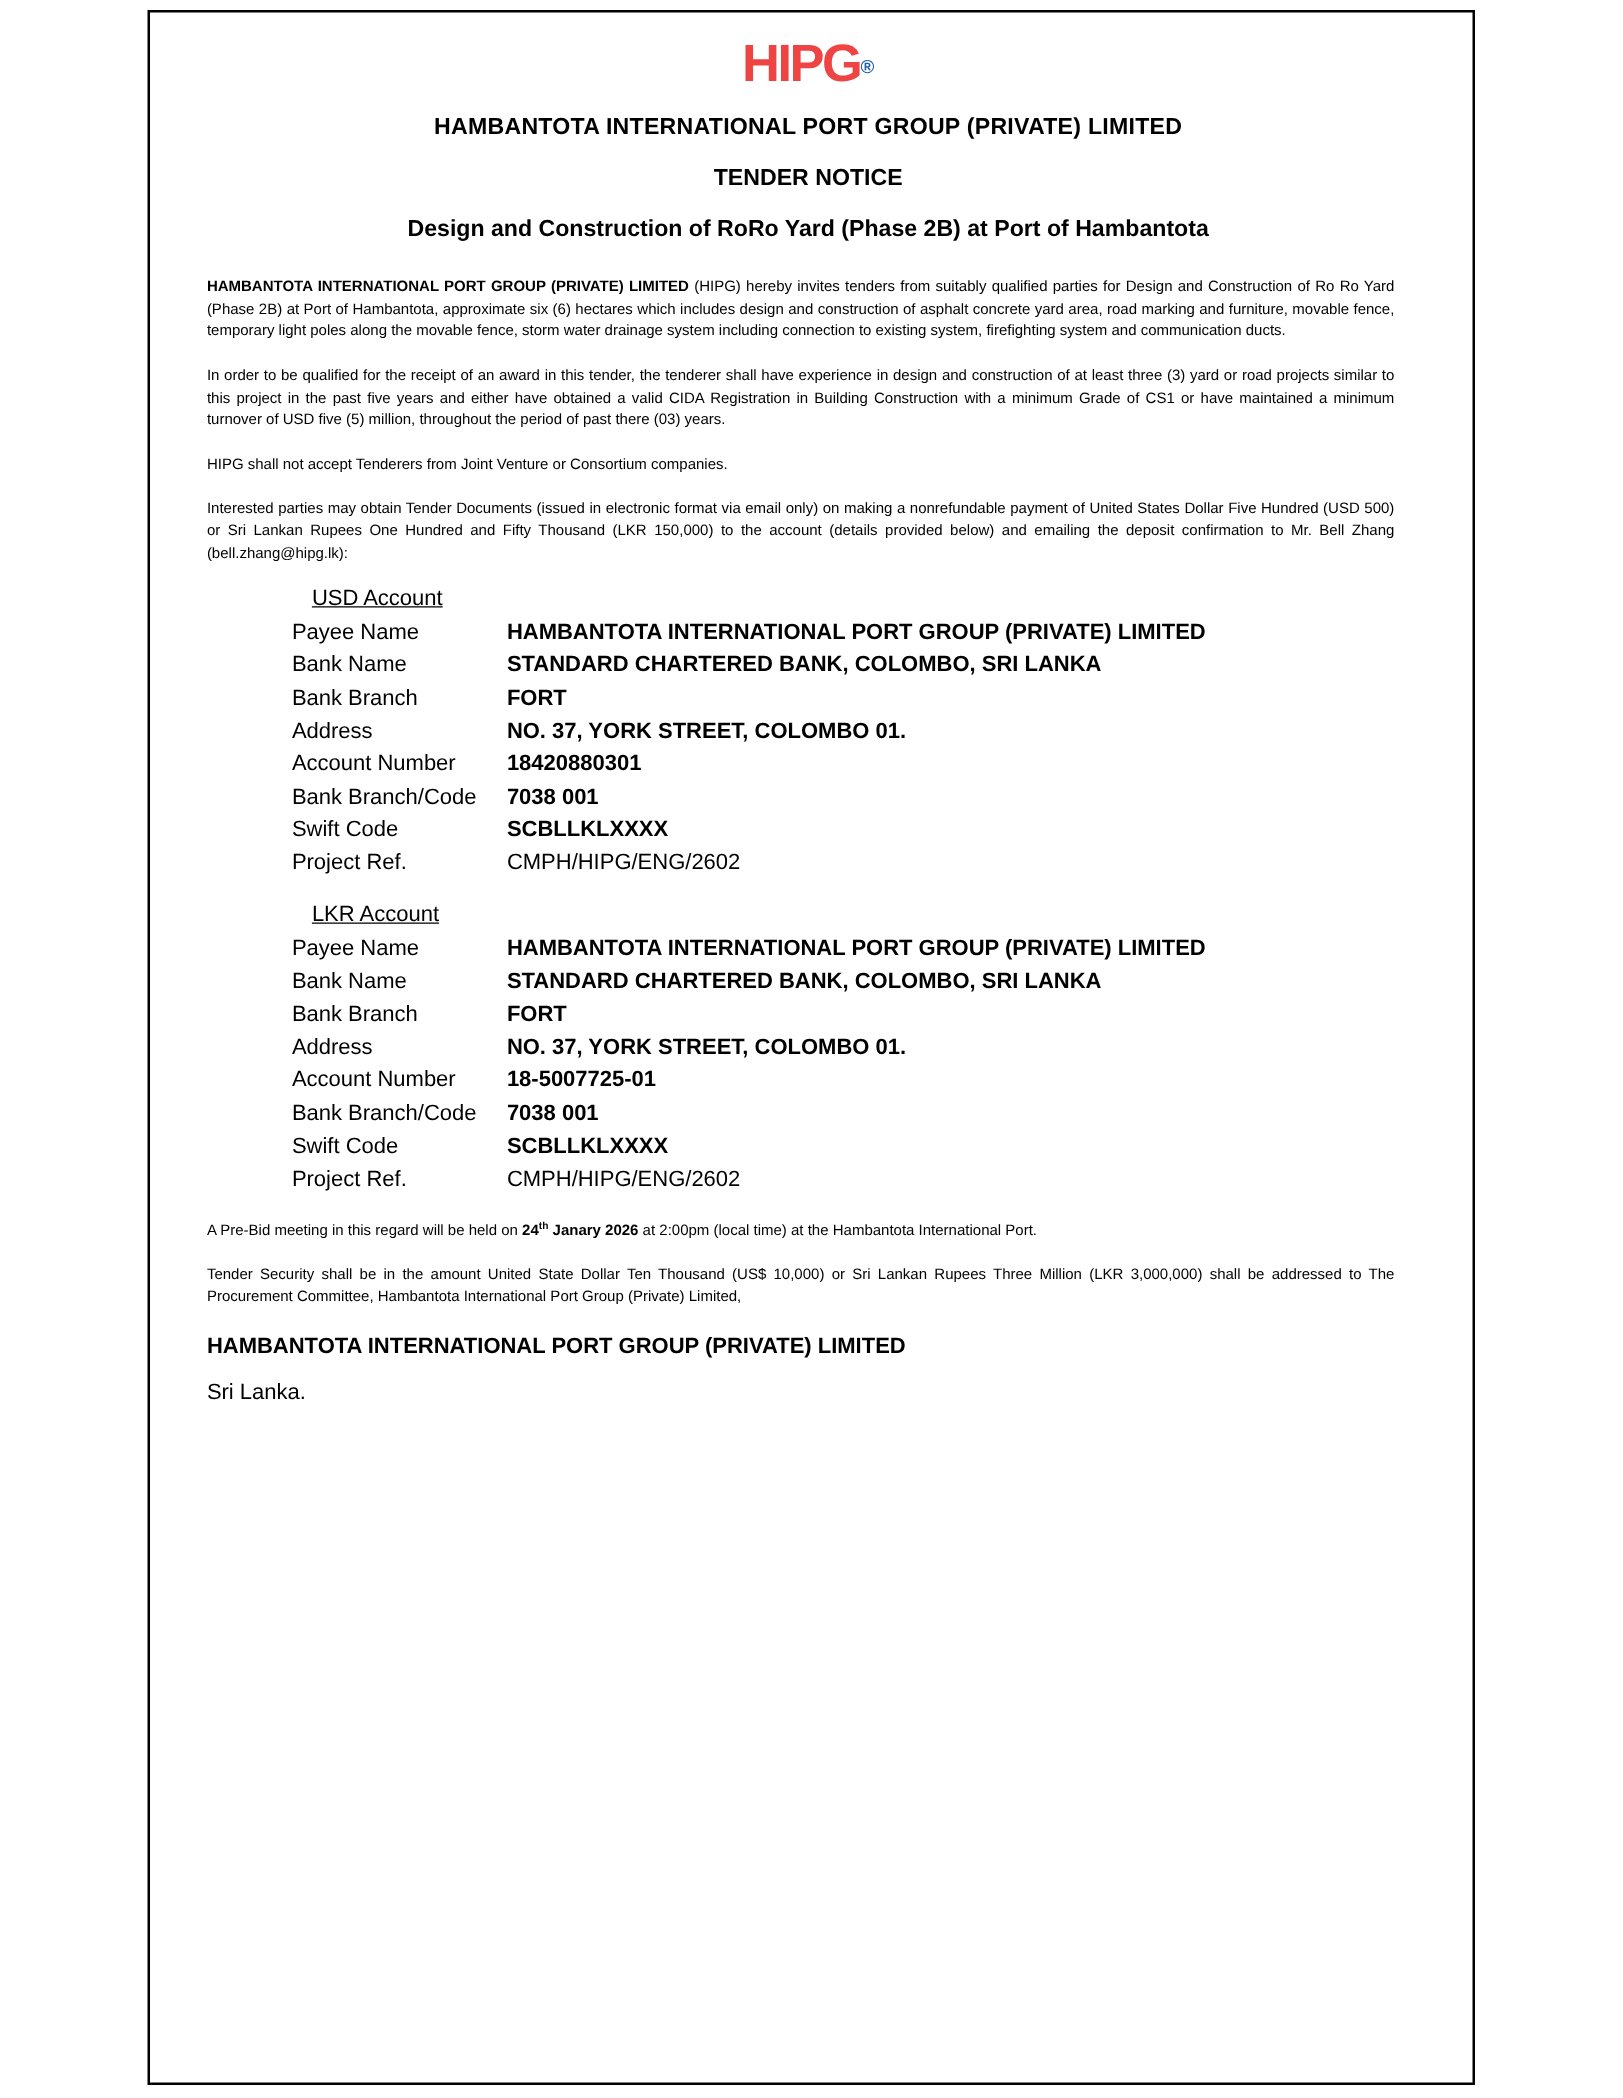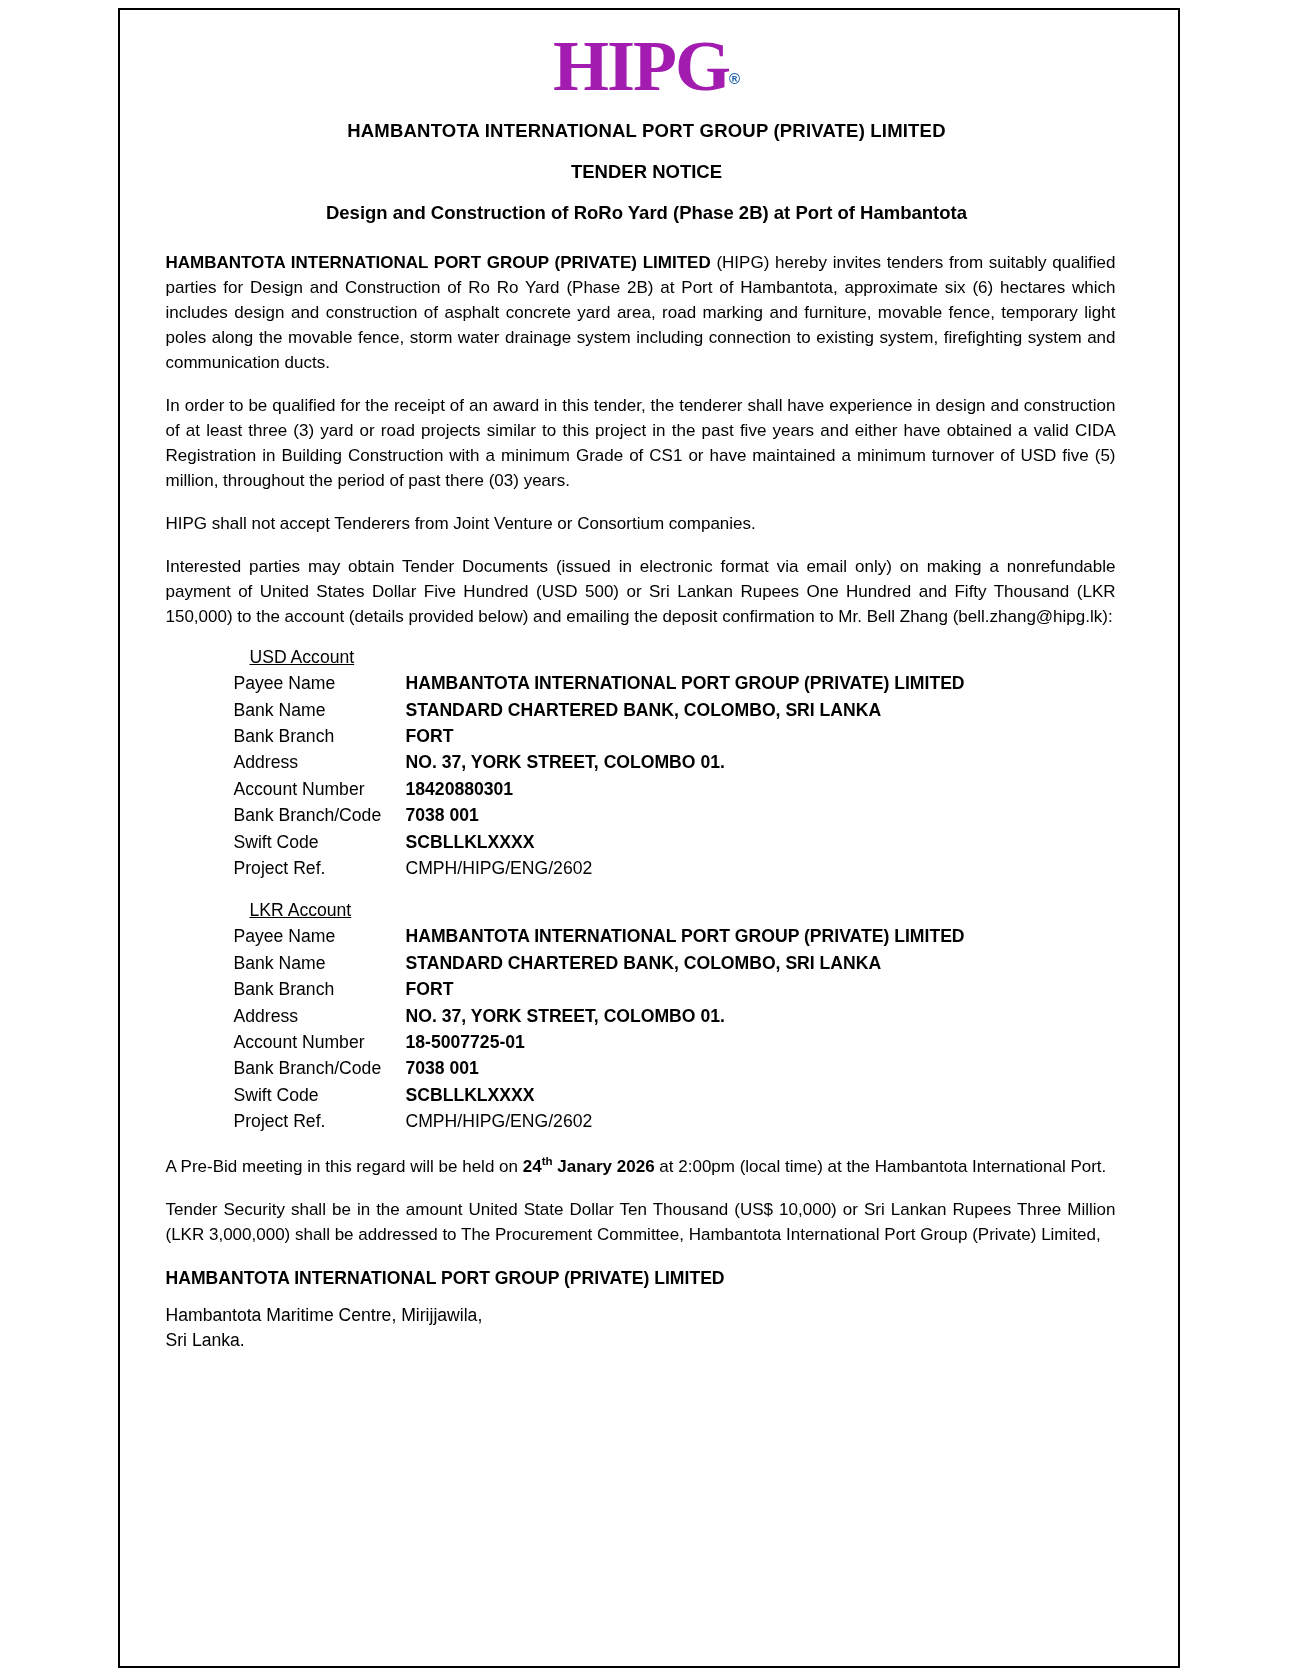--- a/index.html
+++ b/index.html
@@ -38,25 +38,25 @@
   }
   .logo-wrap {
     text-align: center;
     margin-bottom: 18px;
   }
   .logo {
     display: inline-block;
     position: relative;
   }
   .logo-text {
-    font-family: Liberation Serif, serif;
-    font-weight: bold;
-    font-size: 72px;
+    font-family: Liberation Sans, sans-serif;
+    font-weight: bold;
+    font-size: 42px;
     letter-spacing: -2px;
-    color: #a21caf;
+    color: #ef4444;
     line-height: 1;
   }
   .logo-reg {
     font-size: 15px;
     color: #1a5fa8;
     vertical-align: super;
     font-weight: bold;
   }
   .title-block {
     text-align: center;
@@ -71,21 +71,21 @@
     font-weight: bold;
     font-size: 18.5px;
     margin-bottom: 19px;
   }
   .title-third {
     font-weight: bold;
     font-size: 18.5px;
     margin-bottom: 27px;
   }
   p.body-para {
-    font-size: 17px;
+    font-size: 12px;
     line-height: 1.47;
     text-align: justify;
     margin: 0 12px 18px 0;
   }
   p.body-para.tight {
     margin-bottom: 17px;
   }
   b, strong { font-weight: bold; }
   .accounts {
     margin: 4px 0 6px 68px;
@@ -235,18 +235,17 @@
     </div>
 
     <p class="body-para"><span>A Pre-Bid meeting in this regard will be held on </span><b><span>24</span><sup>th</sup><span> Janary 2026</span></b><span> at 2:00pm (local time) at the Hambantota International Port.</span></p>
 
 
     <p class="body-para">Tender Security shall be in the amount United State Dollar Ten Thousand (US$ 10,000) or Sri Lankan Rupees Three Million (LKR 3,000,000) shall be addressed to The Procurement Committee, Hambantota International Port Group (Private) Limited,</p>
 
 
     <div class="footer-block">
       <div class="footer-title">HAMBANTOTA INTERNATIONAL PORT GROUP (PRIVATE) LIMITED</div>
-      <div class="footer-line">Hambantota Maritime Centre, Mirijjawila,</div>
       <div class="footer-line">Sri Lanka.</div>
     </div>
 
   </div>
 </div>
 
 </body></html>

